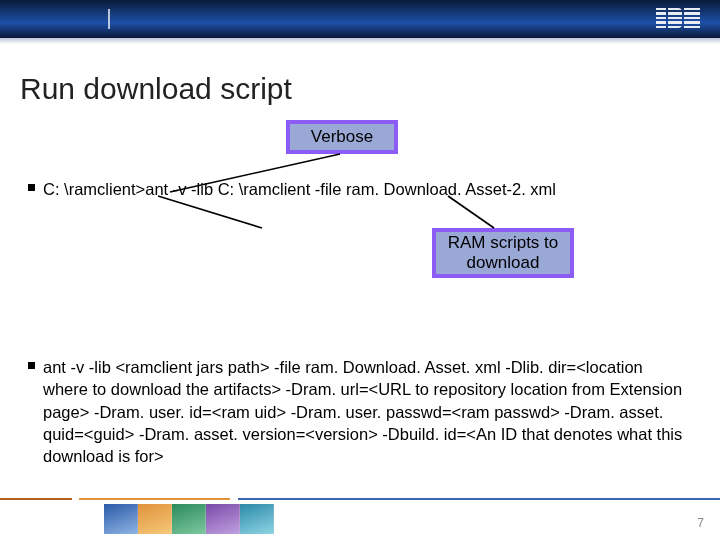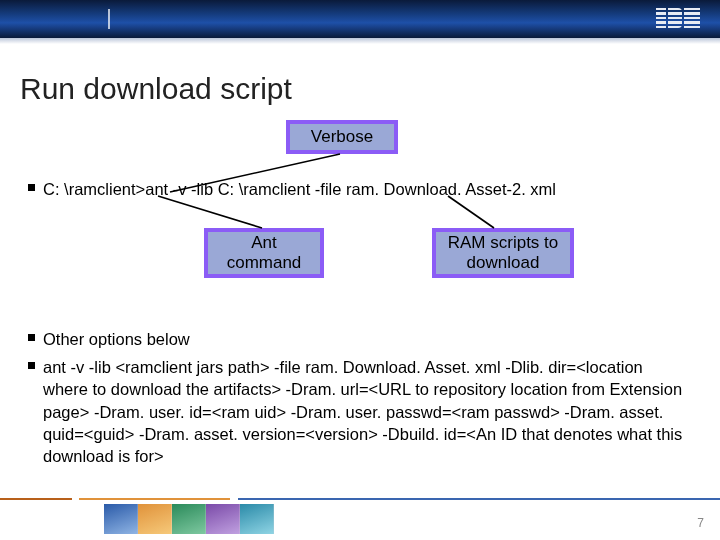--- a/index.html
+++ b/index.html
@@ -121,40 +121,31 @@
   </div>
   <div class="header-shadow"></div>
 
   <div class="title-wrap">
     <div class="title">Run download script</div>
   </div>
 
   <div class="callout verbose">
     <span>Verbose</span>
   </div>
-  <div class="callout ant">
-    <span>Ant command</span>
-  </div>
   <div class="callout ram">
     <span>RAM scripts to download</span>
   </div>
 
   <div class="bullets b1">
     <div class="bline">
         <div class="sq"></div>
       <div class="tx">C: \ramclient&gt;ant -v -lib C: \ramclient -file ram. Download. Asset-2. xml</div>
     </div>
   </div>
 
-  <div class="bullets b2">
-    <div class="bline">
-        <div class="sq"></div>
-      <div class="tx">Other options below</div>
-    </div>
-  </div>
 
   <div class="bullets b3">
     <div class="bline italic">
         <div class="sq"></div>
       <div class="tx">ant -v -lib &lt;ramclient jars path&gt; -file ram. Download. Asset. xml -Dlib. dir=&lt;location where to download the artifacts&gt; -Dram. url=&lt;URL to repository location from Extension page&gt; -Dram. user. id=&lt;ram uid&gt; -Dram. user. passwd=&lt;ram passwd&gt; -Dram. asset. quid=&lt;guid&gt; -Dram. asset. version=&lt;version&gt; -Dbuild. id=&lt;An ID that denotes what this download is for&gt;</div>
     </div>
   </div>
 
   <svg class="connectors">
     <line x1="340" y1="154" x2="170" y2="192" stroke="#000" stroke-width="1.6"></line>

